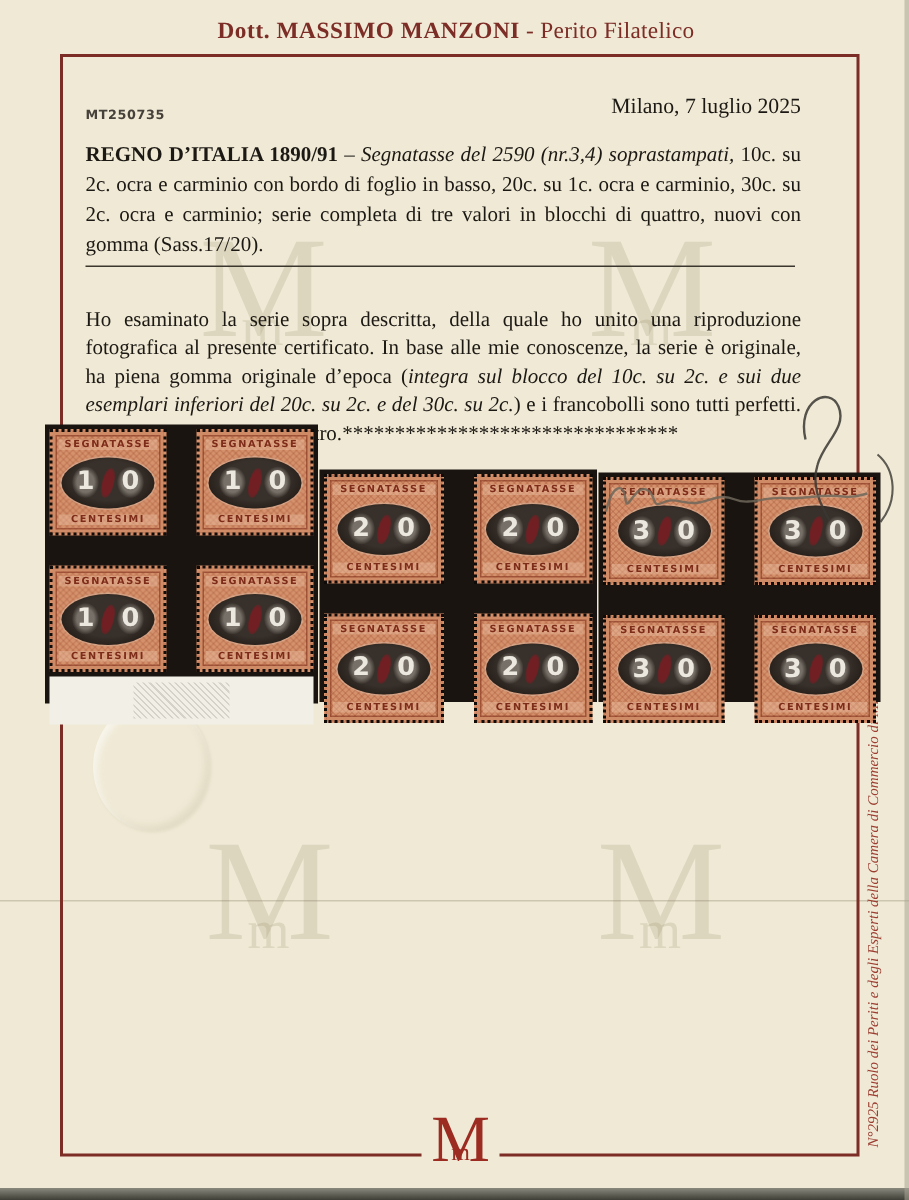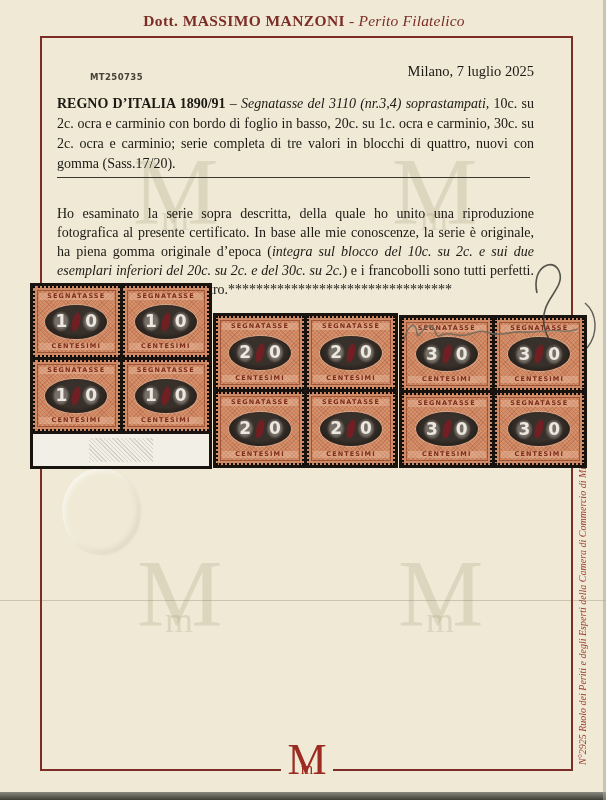--- a/index.html
+++ b/index.html
@@ -14,27 +14,27 @@
   .frame {
     position:absolute; left:40px; top:36px; width:533px; height:735px;
     border:2px solid #7c2d26; z-index:1;
   }
   
   .header-box {
     position:absolute; left:118px; top:10px; width:372px; z-index:2;
     background:#efe9d5; text-align:center; padding:2px 0 4px 0;
   }
   .header-name { font-size:15.5px; font-weight:bold; color:#7c2d26; letter-spacing:.4px; }
-  .header-name .suffix { font-weight:normal; font-style:italic; letter-spacing:.2px; }
+  .header-name .suffix { font-weight:normal; letter-spacing:.2px; }
   .header-address { font-size:10.5px; color:#8a3a33; margin-top:3px; letter-spacing:.2px; }
   
   .cert-code {
     position:absolute; left:57px; top:72px; z-index:2;
     font-family:"DejaVu Sans","Liberation Sans",sans-serif;
-    font-size:8.5px; font-weight:bold; color:#46413a; letter-spacing:.4px;margin-left:33px;
+    font-size:8.5px; font-weight:bold; color:#46413a; letter-spacing:.4px;
   }
   .dateline { position:absolute; right:72px; top:63px; z-index:2; font-size:14.5px;text-align:right; }
   
   .para { position:absolute; left:57px; width:477px; z-index:2;
           font-size:14px; line-height:20px; text-align:justify; }
   .para1 { top:94px; }
   .para2 { top:184px; line-height:19px;margin-top:20px; }
   .b { font-weight:bold;margin-top:20px; }
   .i { font-style:italic; }
   .rule { position:absolute; left:57px; top:177px; width:473px; height:1px;
@@ -46,21 +46,21 @@
   .wm .wm-small { font-size:36px; line-height:20px; display:block; margin-top:-26px; }
   .wm1 { left:133px; top:150px; } .wm2 { left:392px; top:150px; }
   .wm3 { left:137px; top:552px; } .wm4 { left:398px; top:552px; }
   .fold-line { position:absolute; left:0; top:600px; width:606px; height:1px;
                background:rgba(115,104,82,.28); z-index:0; }
   
   .block { position:absolute; background:#1a1410; z-index:3; padding:3px; }
   .block-10 { left:30px;  top:283px; width:182px; height:186px; }
   .block-20 { left:213px; top:313px; width:185px; height:155px; }
   .block-30 { left:399px; top:315px; width:188px; height:153px; }
-  .block-grid { display:grid; grid-template-columns:1fr 1fr; gap:3px; }
+  .block-grid { display:grid; grid-template-columns:1fr 1fr; gap:20px; }
   .block-10 .block-grid { grid-template-rows:71px 71px; }
   .block-20 .block-grid { grid-template-rows:73px 73px; }
   .block-30 .block-grid { grid-template-rows:72px 72px; }
   .stamp {
     position:relative; border:2px dotted #0f0b08; overflow:hidden;
     background-color:#d4916c;
     background-image:
       repeating-linear-gradient(45deg,  rgba(146,58,30,.20) 0 1px, transparent 1px 3px),
       repeating-linear-gradient(-45deg, rgba(146,58,30,.20) 0 1px, transparent 1px 3px);
     box-shadow: inset 0 0 0 2px rgba(212,145,108,.9), inset 0 0 0 3px rgba(122,40,20,.55);
@@ -150,21 +150,21 @@
   </div>
   <div class="fold-line"></div>
 
   <div class="header-box">
     <div class="header-name"><span class="b">Dott. MASSIMO MANZONI</span><span class="suffix"> - Perito Filatelico</span></div>
   </div>
 
   <div class="cert-code">MT250735</div>
   <div class="dateline">Milano, 7 luglio 2025</div>
 
-  <p class="para para1"><span class="b">REGNO D’ITALIA 1890/91</span><span> – </span><span class="i">Segnatasse del 3110 (nr.3,4) soprastampati,</span><span> 10c. su 2c. ocra e carminio con bordo di foglio in basso, 20c. su 1c. ocra e carminio, 30c. su 2c. ocra e carminio; serie completa di tre valori in blocchi di quattro, nuovi con gomma (Sass.17/20).</span></p>
+  <p class="para para1"><span class="b">REGNO D’ITALIA 1890/91</span><span> – </span><span class="i">Segnatasse del 2590 (nr.3,4) soprastampati,</span><span> 10c. su 2c. ocra e carminio con bordo di foglio in basso, 20c. su 1c. ocra e carminio, 30c. su 2c. ocra e carminio; serie completa di tre valori in blocchi di quattro, nuovi con gomma (Sass.17/20).</span></p>
 
   <div class="rule"></div>
 
   <p class="para para2"><span>Ho esaminato la serie sopra descritta, della quale ho unito una riproduzione fotografica al presente certificato. In base alle mie conoscenze, la serie è originale, ha piena gomma originale d’epoca (</span><span class="i">integra sul blocco del 10c. su 2c. e sui due esemplari inferiori del 20c. su 2c. e del 30c. su 2c.</span><span>) e i francobolli sono tutti perfetti. Ho siglato i blocchi di quattro.</span><span>********************************</span></p>
 
   <svg class="ink-sign" width="80" height="95" viewBox="0 0 80 95">
     <path d="M 12 38 C 6 12 28 2 34 16 C 40 30 24 40 20 55 C 16 68 21 80 28 92" fill="none" stroke="#3a3733" stroke-width="1.6" opacity=".85"></path>
     <path d="M 60 48 C 72 58 74 78 62 93" fill="none" stroke="#3a3733" stroke-width="1.4" opacity=".8"></path>
   </svg>
 

